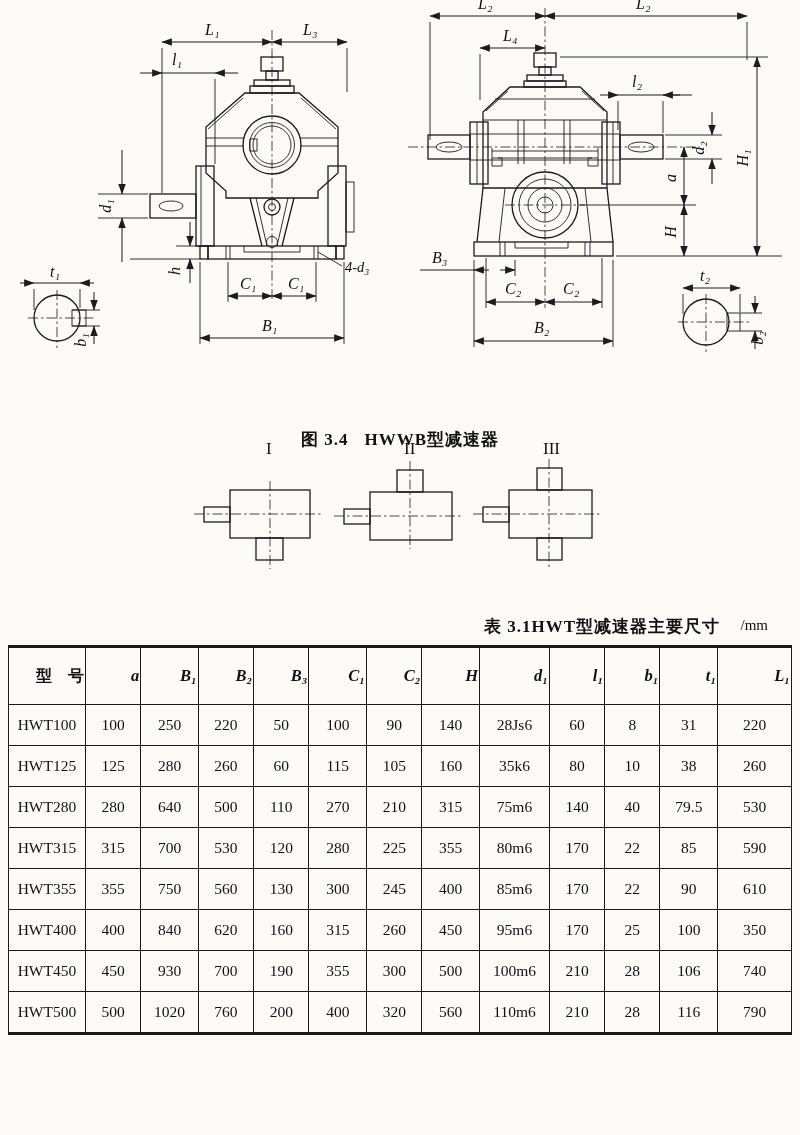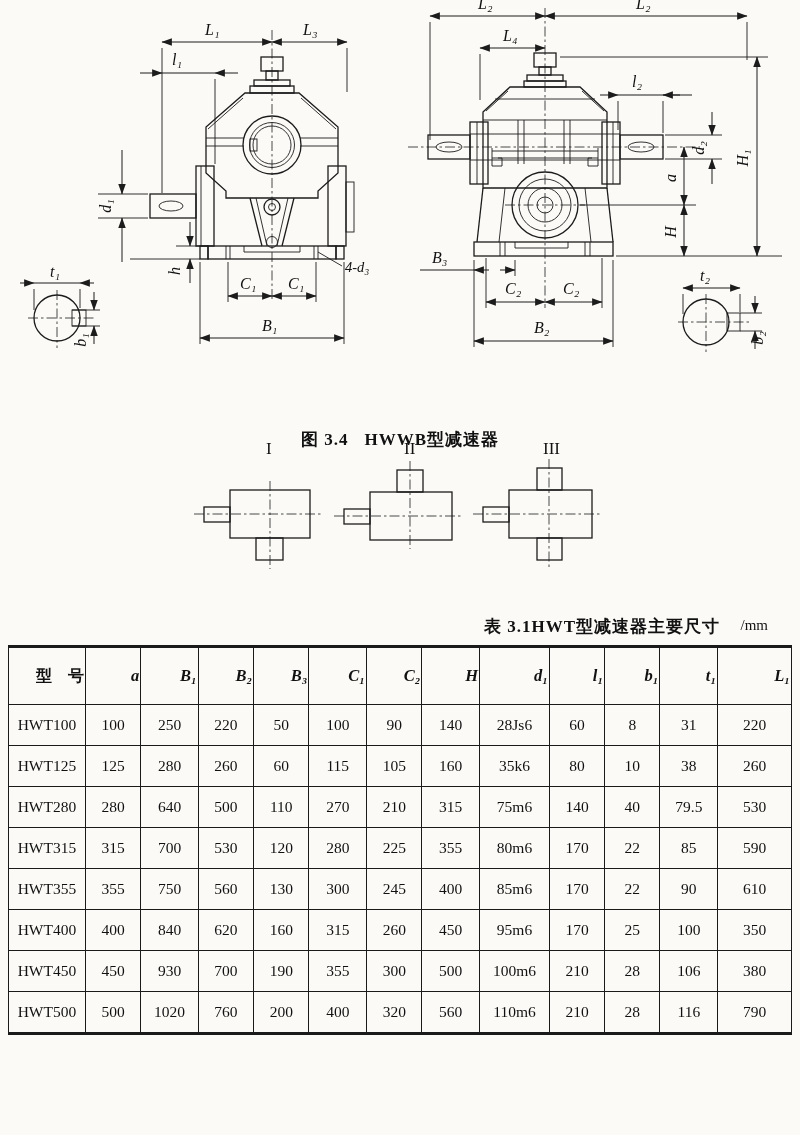--- a/index.html
+++ b/index.html
@@ -493,21 +493,21 @@
           <td>930</td>
           <td>700</td>
           <td>190</td>
           <td>355</td>
           <td>300</td>
           <td>500</td>
           <td>100m6</td>
           <td>210</td>
           <td>28</td>
           <td>106</td>
-          <td>380</td>
+          <td>740</td>
         </tr>
         <tr>
           <td>HWT500</td>
           <td>500</td>
           <td>1020</td>
           <td>760</td>
           <td>200</td>
           <td>400</td>
           <td>320</td>
           <td>560</td>

